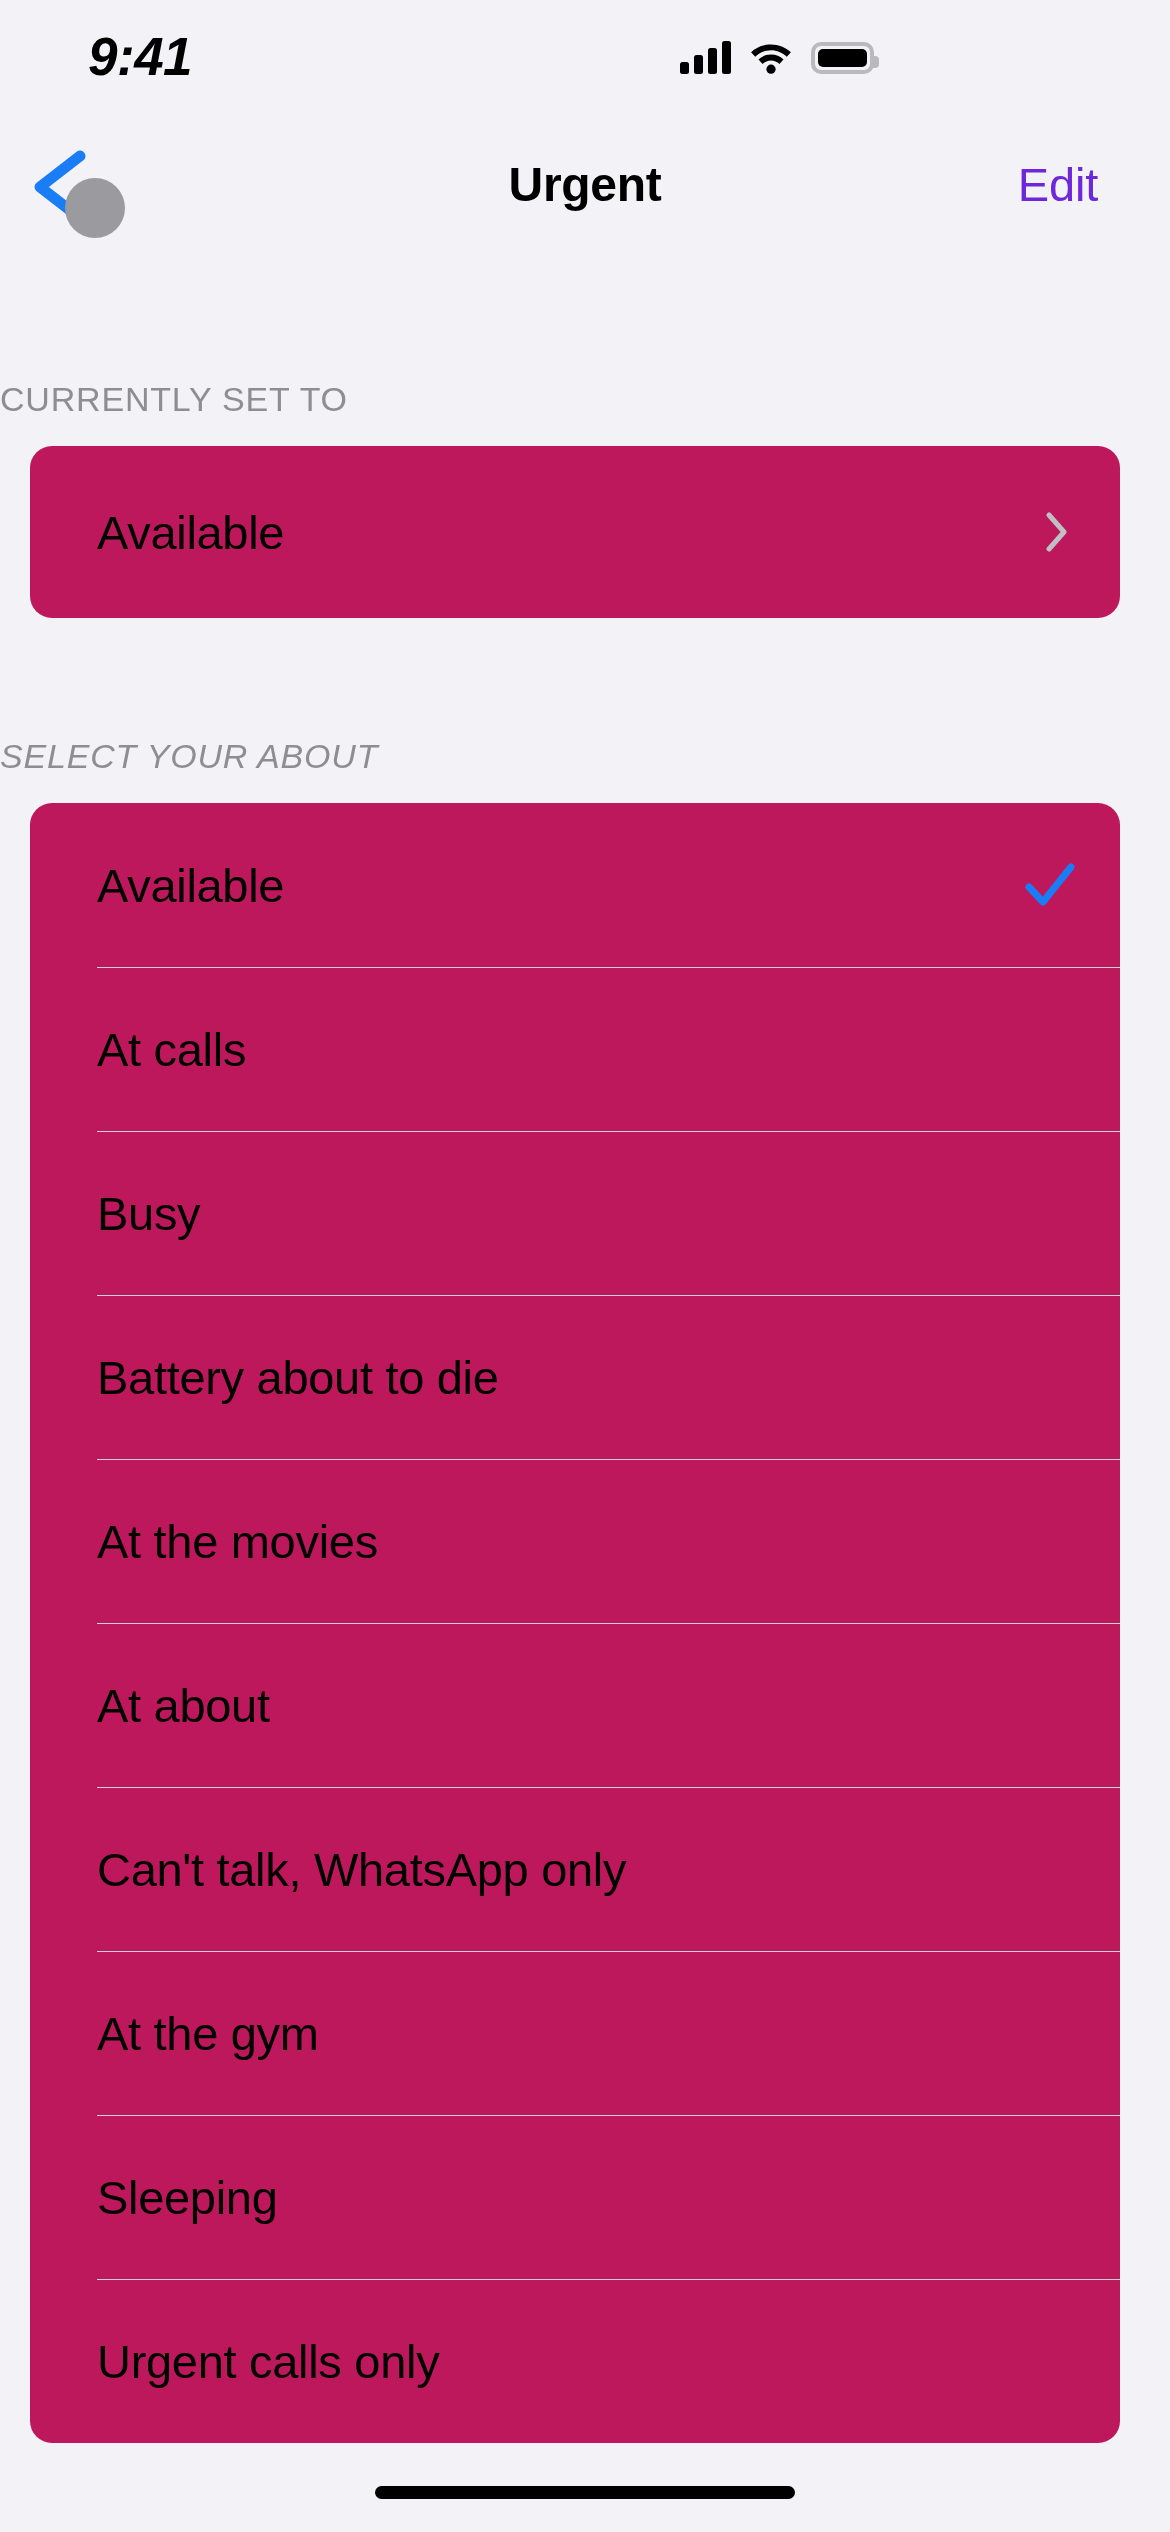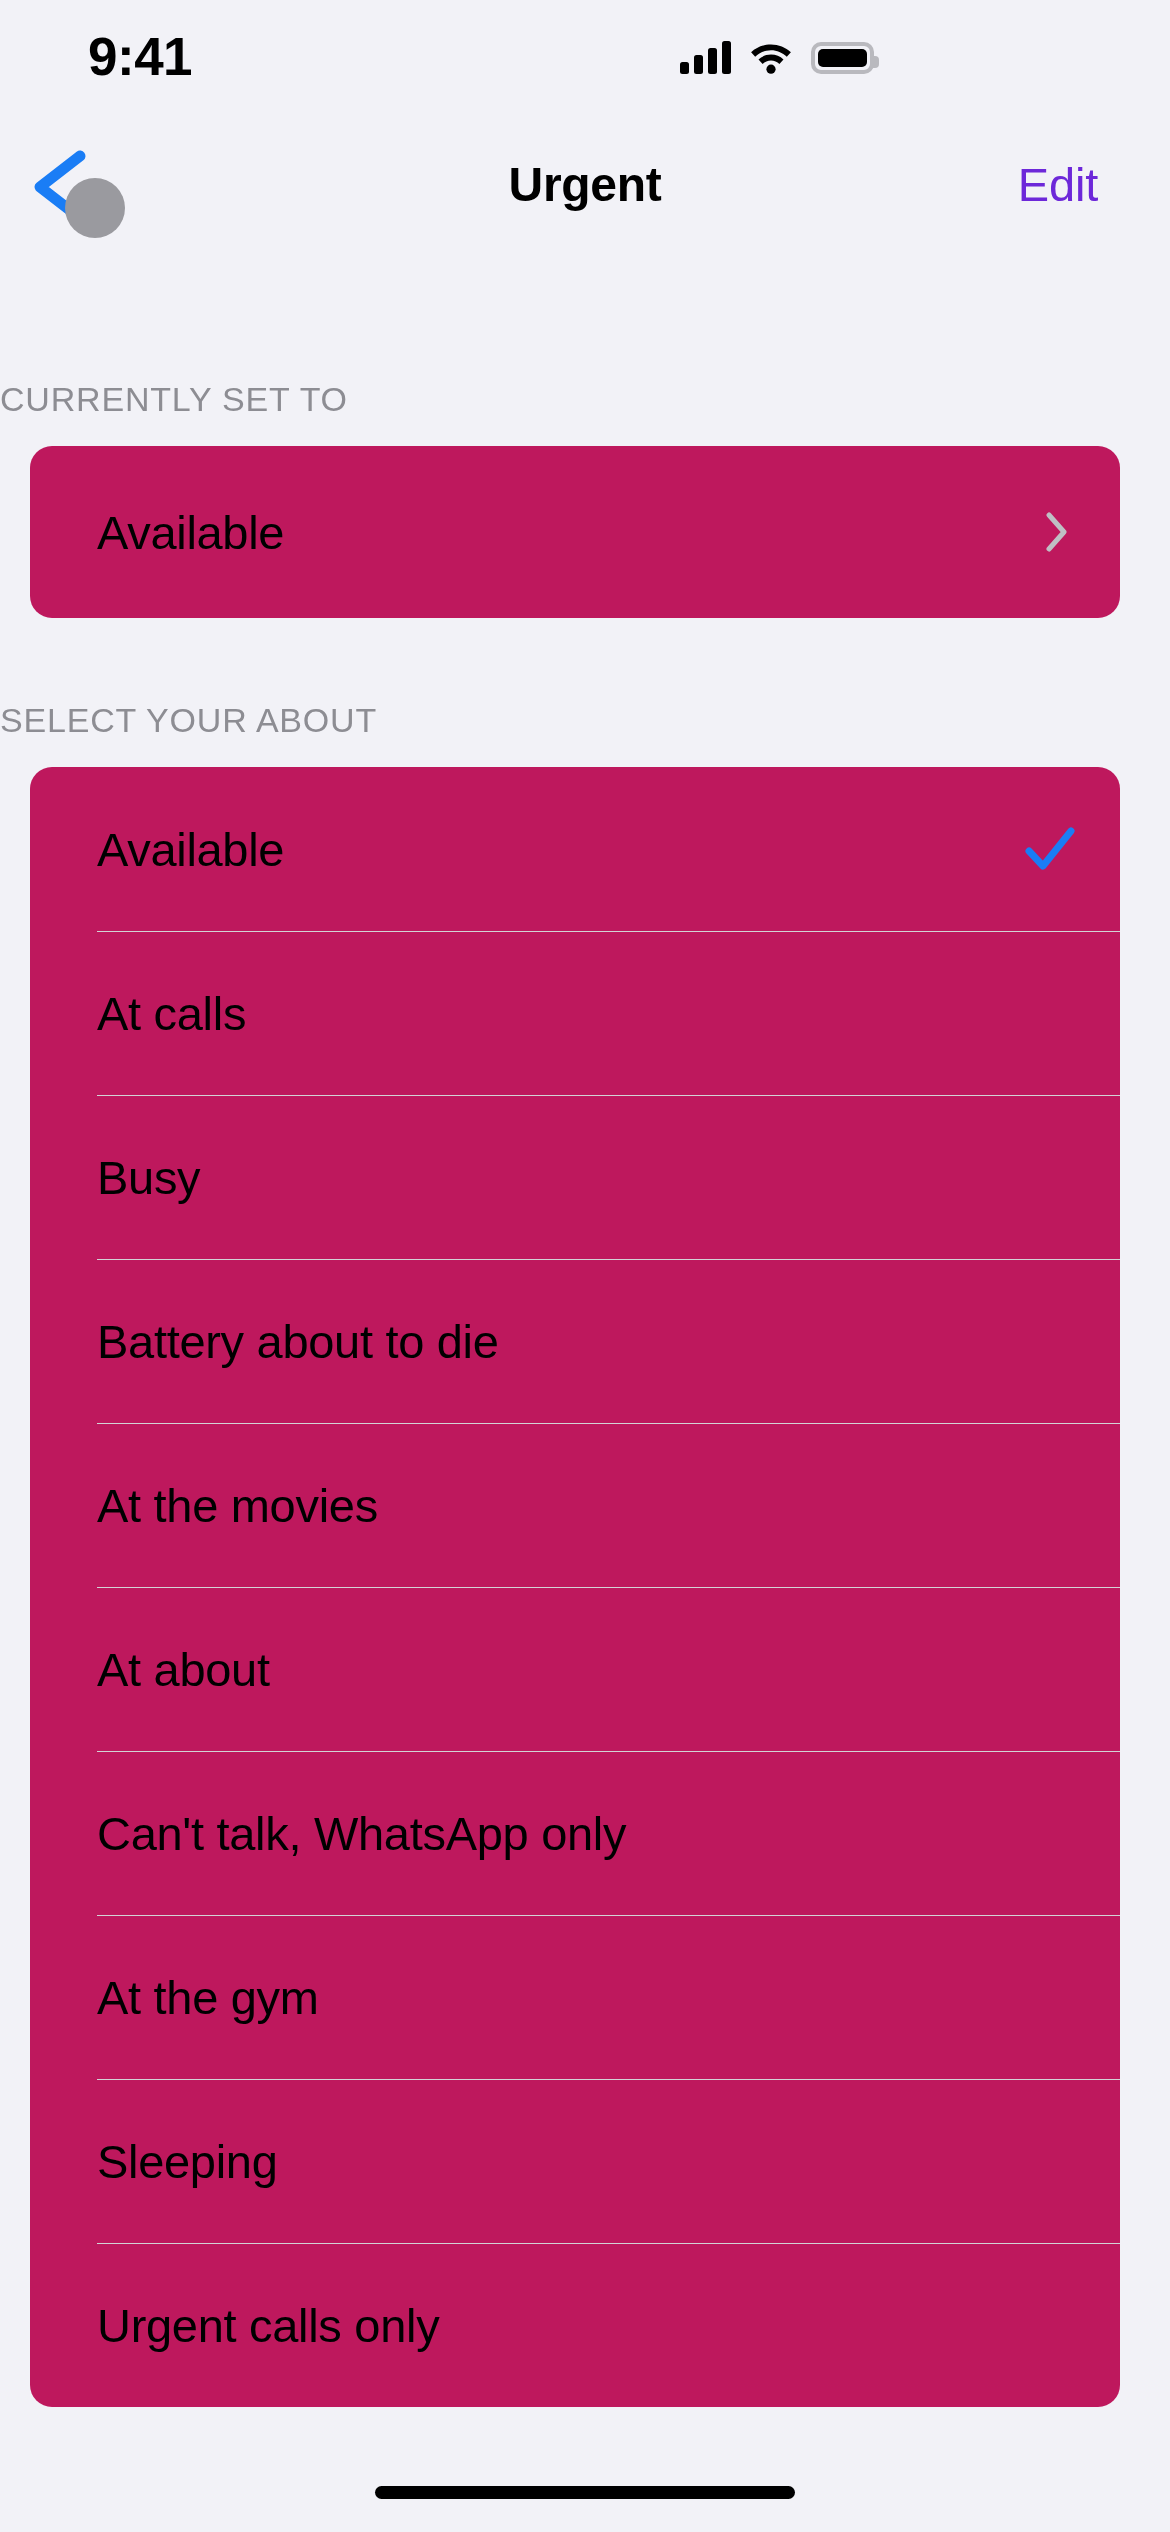--- a/index.html
+++ b/index.html
@@ -12,21 +12,21 @@
   }
   #screen {
     position:relative;
     width:1170px; height:2532px;
     background:#F2F2F7;
   }
 
   
   #status-bar {
     position:absolute; top:0; left:0;
-    width:944px; height:140px;
+    width:944px; height:140px;font-style:italic;
   }
   #status-time {
     position:absolute;
     left:88px; top:26px;
     width:230px;
     font-size:53px;
     font-weight:bold;
     letter-spacing:-0.5px;
     color:#000;
     text-align:left;
@@ -92,21 +92,21 @@
 
   
   #content { position:absolute; top:230px; left:0; width:1170px; }
 
   .section-header {
     font-size:34px;
     color:#8D8D93;
     letter-spacing:0.8px;
   }
   #hdr-current { margin-top:150px; }
-  #hdr-select  { margin-top:83px; }
+  #hdr-select  { margin-top:119px;font-style:italic; }
 
   .card {
     margin:27px 50px 0 30px;
     background:#be185d;
     border-radius:22px;
     overflow:hidden;
   }
 
   .row {
     position:relative;

